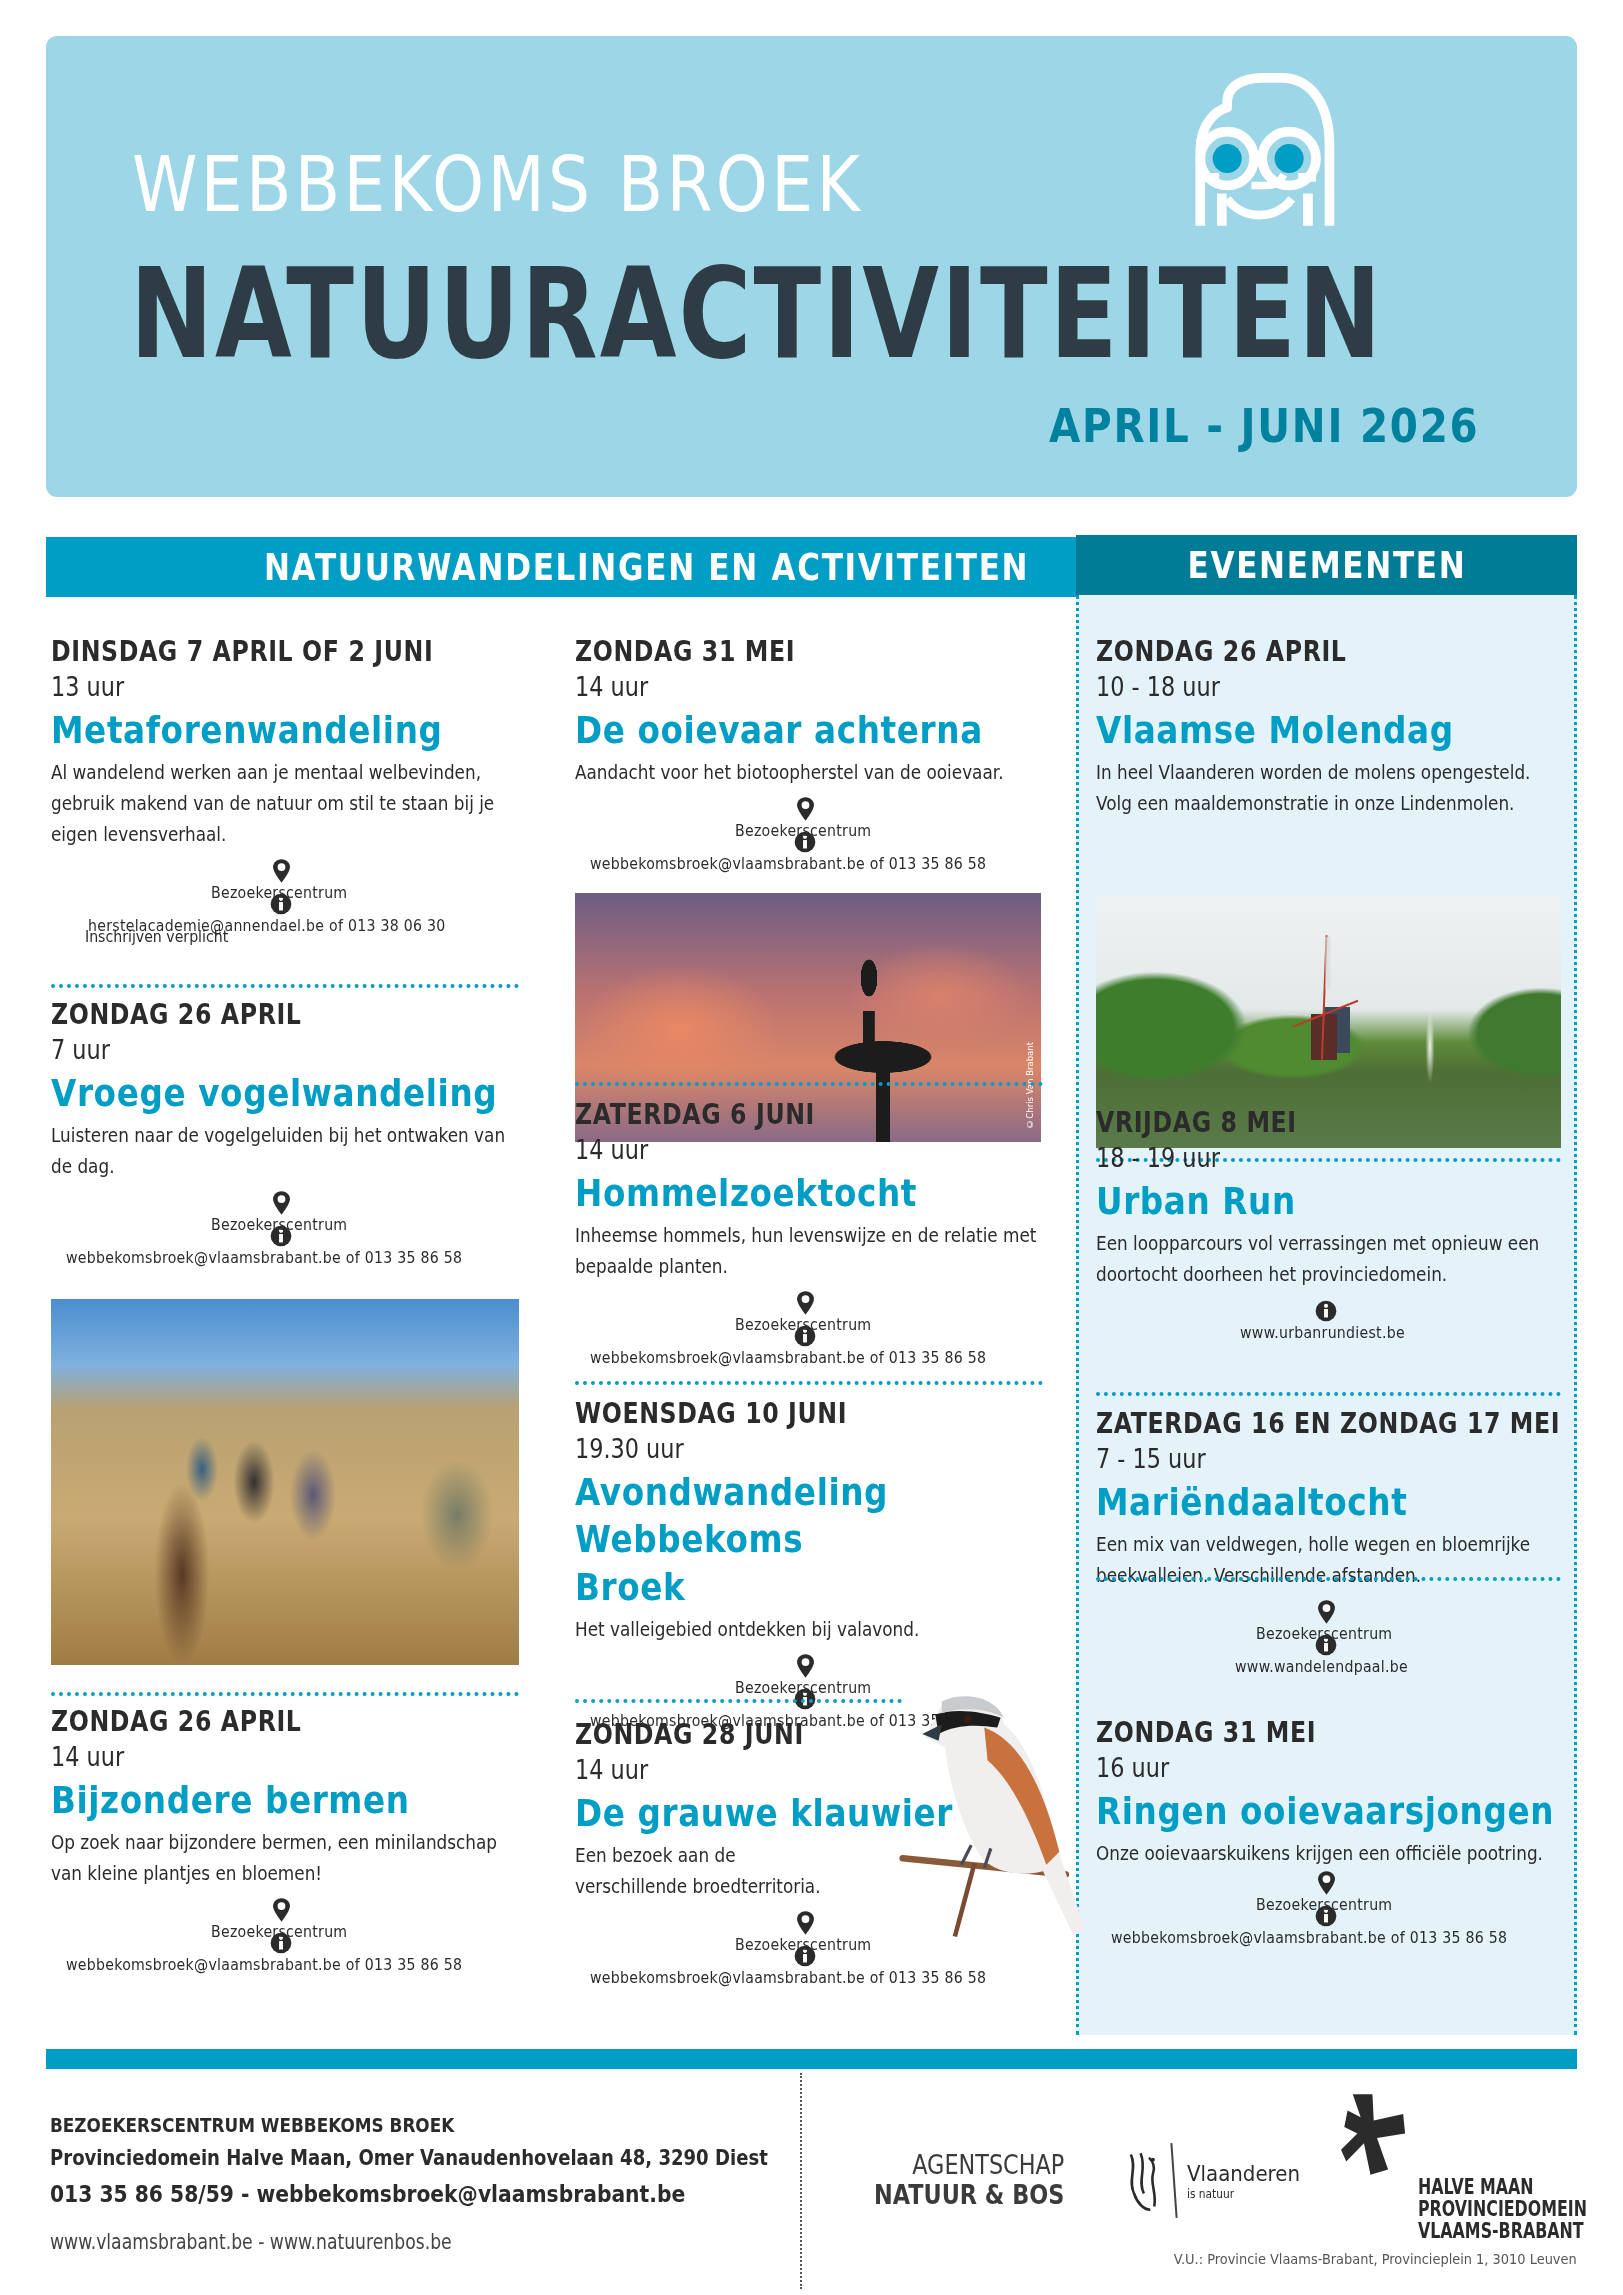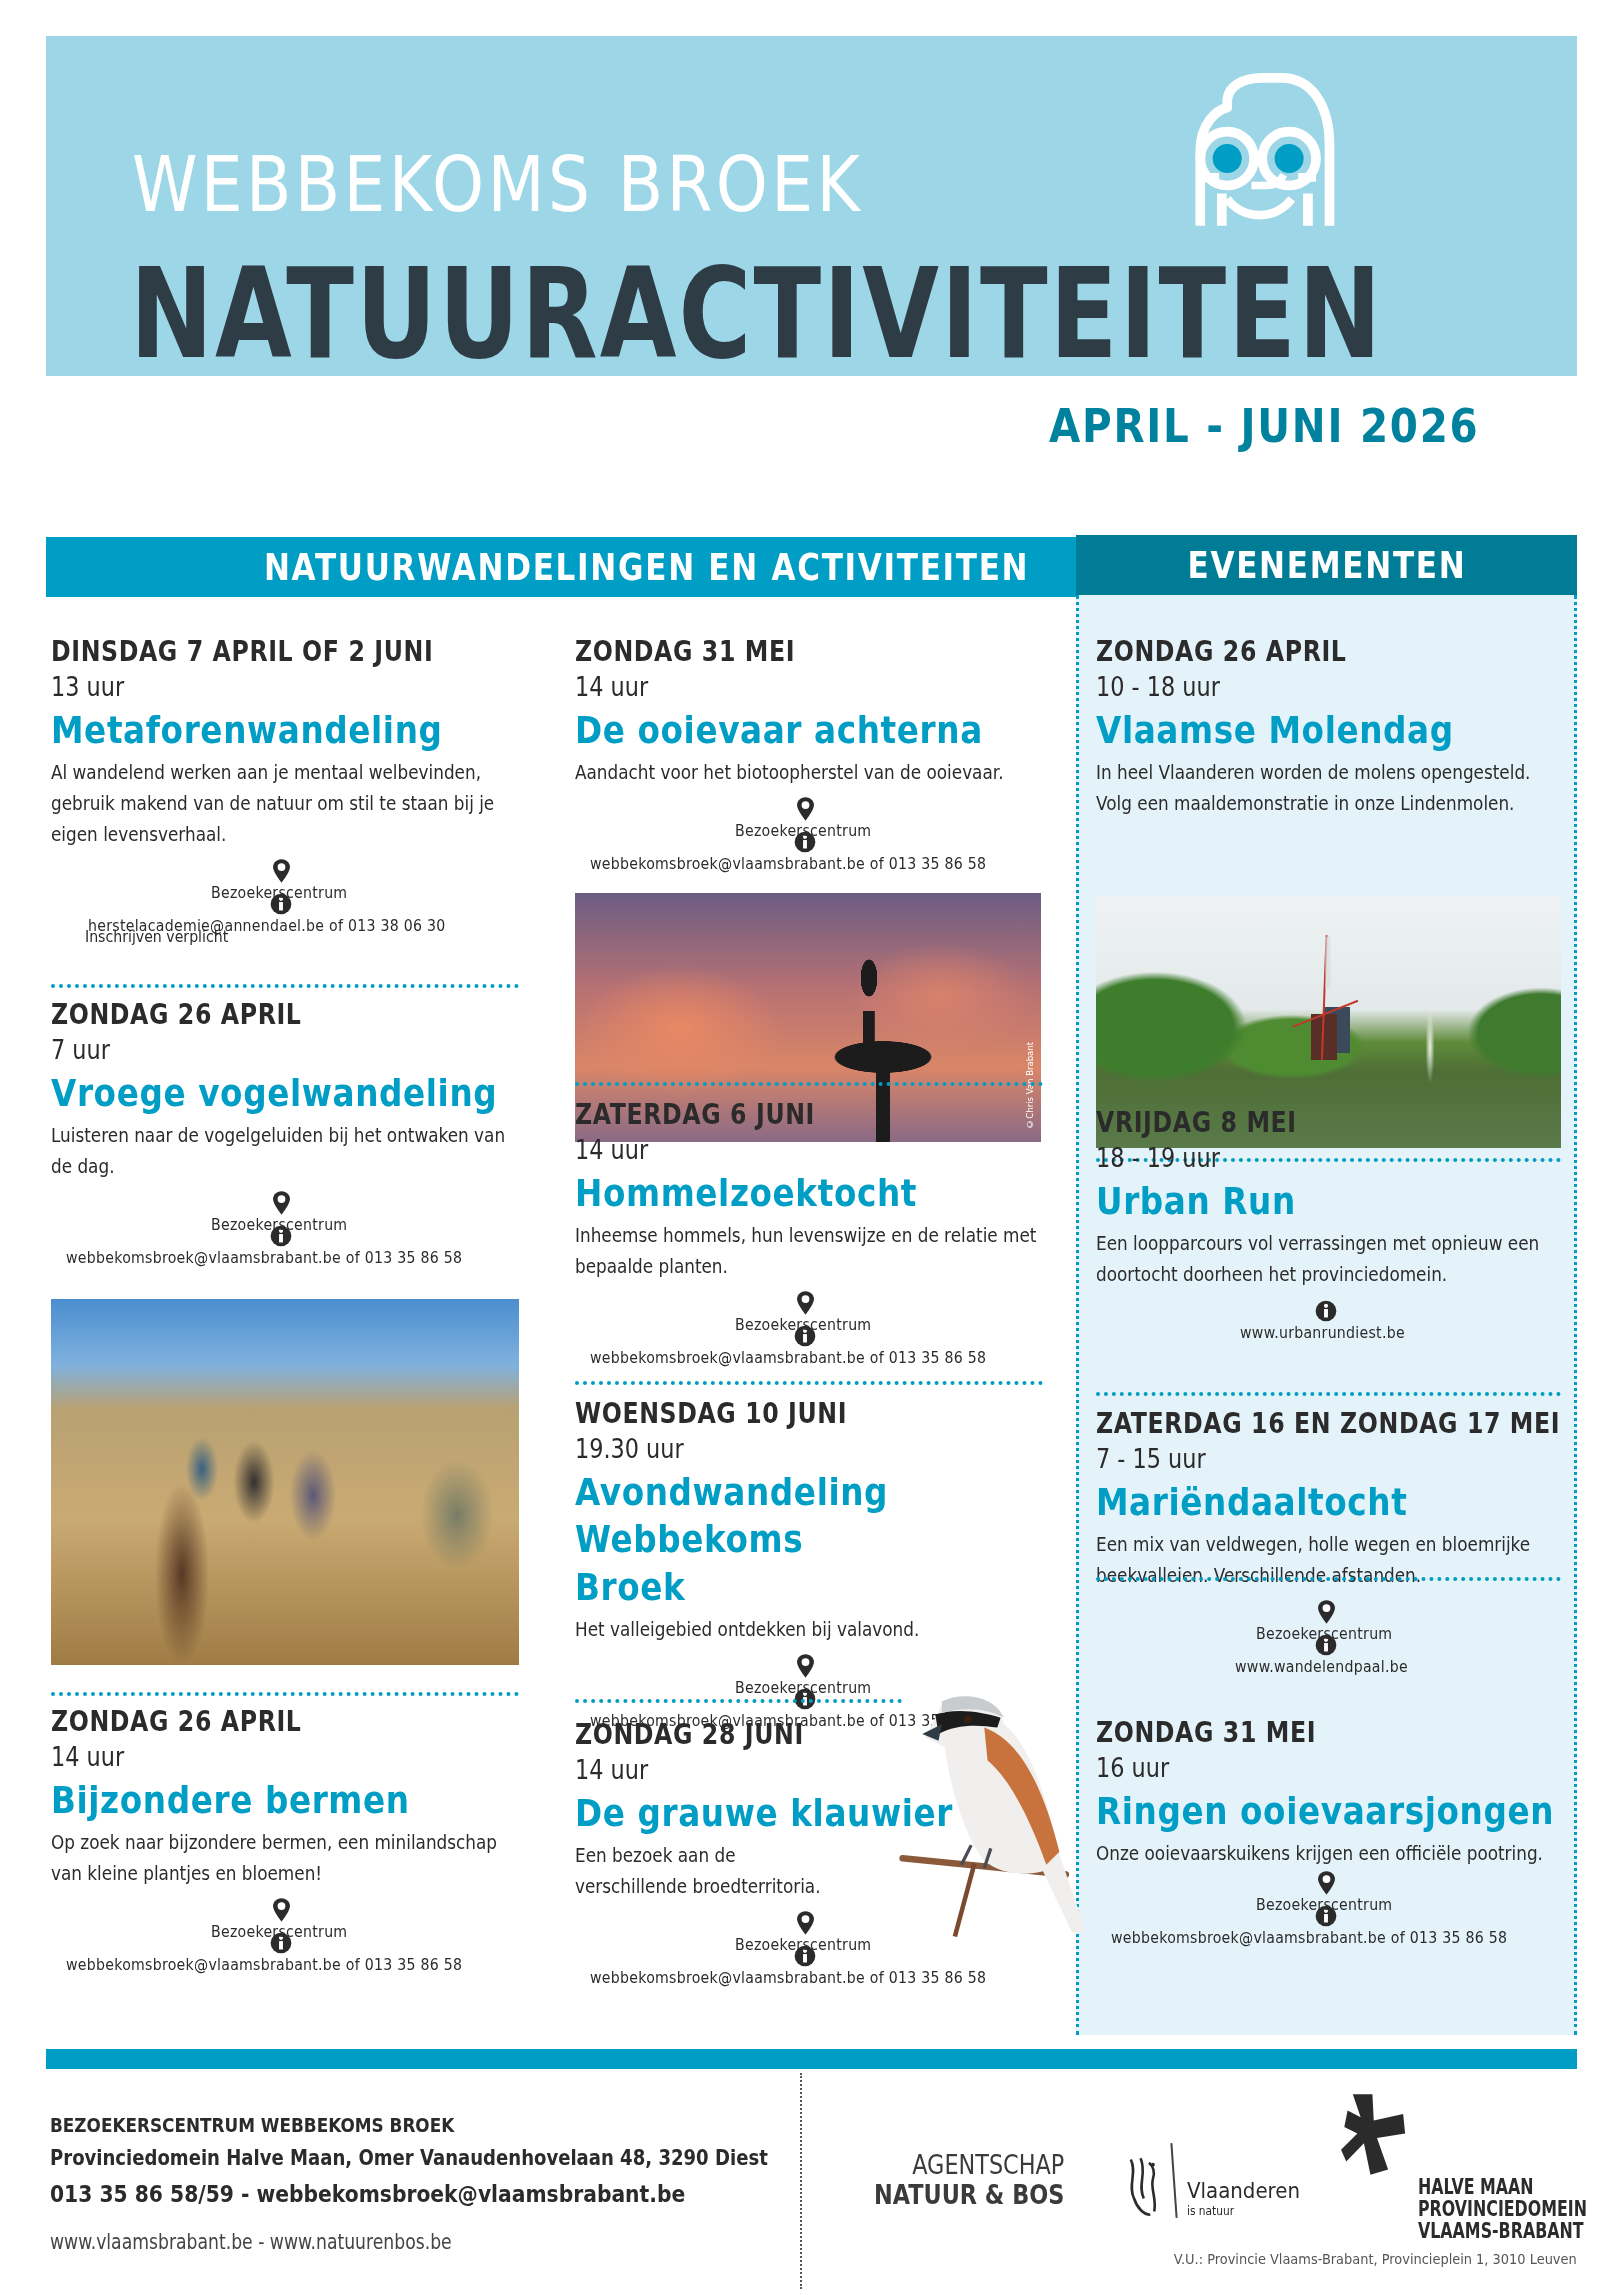--- a/index.html
+++ b/index.html
@@ -2,21 +2,21 @@
 <html style="font-size:10.5px"><head>
 <meta charset="utf-8">
 <style>
   * { box-sizing: border-box; margin: 0; padding: 0; }
   html, body { width: 1623px; height: 2295px; background: #ffffff; overflow: hidden; }
   body { position: relative; font-family: "DejaVu Sans", sans-serif; color: #2b2b2b; }
 
   .abs { position: absolute; }
 
   
-  .hero { left: 46px; top: 36px; width: 1531px; height: 340px; background: #9DD6E6; }
+  .hero { left: 46px; top: 36px; width: 1531px; height: 461px; background: #9DD6E6; border-radius: 11px; }
   .hero-brand { position: absolute; left: 86px; top: 110px; font-family: "DejaVu Sans", sans-serif; font-size: 77px; color: #ffffff; letter-spacing: 3.9px; transform: scaleX(0.86); transform-origin: left top; font-weight: 400; line-height: 1; }
   .hero-title { position: absolute; left: 84px; top: 216px; font-family: "DejaVu Sans", sans-serif; font-weight: 700; font-size: 124px; color: #2E3D45; letter-spacing: 2.6px; transform: scaleX(0.80); transform-origin: left top; line-height: 1; }
   .hero-period { position: absolute; right: 98px; top: 366px; font-family: "DejaVu Sans", sans-serif; font-weight: 700; font-size: 47px; color: #00829E; letter-spacing: 2px; transform: scaleX(0.86); transform-origin: right top; line-height: 1; }
   .hero-icon { position: absolute; left: 1122px; top: 26px; width: 183px; height: 177px; }
 
   
   .sec-left { left: 46px; top: 537px; width: 1201px; height: 60px; background: #009DC4; display: flex; align-items: center; justify-content: center; }
   .sec-right { left: 1076px; top: 535px; width: 501px; height: 60px; background: #007C96; display: flex; align-items: center; justify-content: center; }
   .sec-label { color: #ffffff; font-weight: 700; font-size: 37px; letter-spacing: 2px; transform: scaleX(0.84); white-space: nowrap; }
 
@@ -77,21 +77,21 @@
   .footer-info { left: 50px; top: 2111px; }
   .footer-line { white-space: nowrap; transform-origin: left top; }
   .f-org { font-weight: 700; font-size: 19.6px; transform: scaleX(0.86); height: 30px; line-height: 30px; }
   .f-addr { font-weight: 700; font-size: 21px; transform: scaleX(0.86); height: 34px; line-height: 34px; }
   .f-contact { font-weight: 700; font-size: 23.6px; transform: scaleX(0.86); height: 39px; line-height: 39px; }
   .f-web { font-size: 21px; color: #444; transform: scaleX(0.82); height: 39px; line-height: 39px; margin-top: 9.2px; }
 
   .logo-anb { left: 874px; top: 2150px; text-align: right; }
   .anb-1 { font-size: 26px; color: #3b3b3b; transform: scaleX(0.86); transform-origin: left top; line-height: 30px; white-space: nowrap; }
   .anb-2 { font-size: 26px; font-weight: 700; color: #3b3b3b; transform: scaleX(0.86); transform-origin: left top; line-height: 30px; white-space: nowrap; }
-  .logo-vl { left: 1124px; top: 2143px; display: flex; align-items: flex-end; }
+  .logo-vl { left: 1124px; top: 2143px; display: flex; align-items: center; }
   .vl-sep { width: 2px; height: 75px; background: #444; transform: rotate(-4deg); margin: 0 11.8px 0 11.8px; }
   .vl-name { font-size: 22px; color: #2b2b2b; line-height: 26px; transform: scaleX(0.9); transform-origin: left top; }
   .vl-sub { font-size: 11.8px; color: #2b2b2b; transform: scaleX(0.9); transform-origin: left top; }
   .logo-hm { left: 1341px; top: 2091px; }
   .hm-text { position: absolute; left: 77px; top: 85px; font-weight: 700; font-size: 22px; line-height: 22px; color: #2b2b2b; transform: scaleX(0.72); transform-origin: left top; white-space: nowrap; }
   .vu { right: 46px; top: 2251px; font-size: 14.4px; color: #555; transform: scaleX(0.9); transform-origin: right top; white-space: nowrap; }
 </style>
 </head>
 <body>
 

